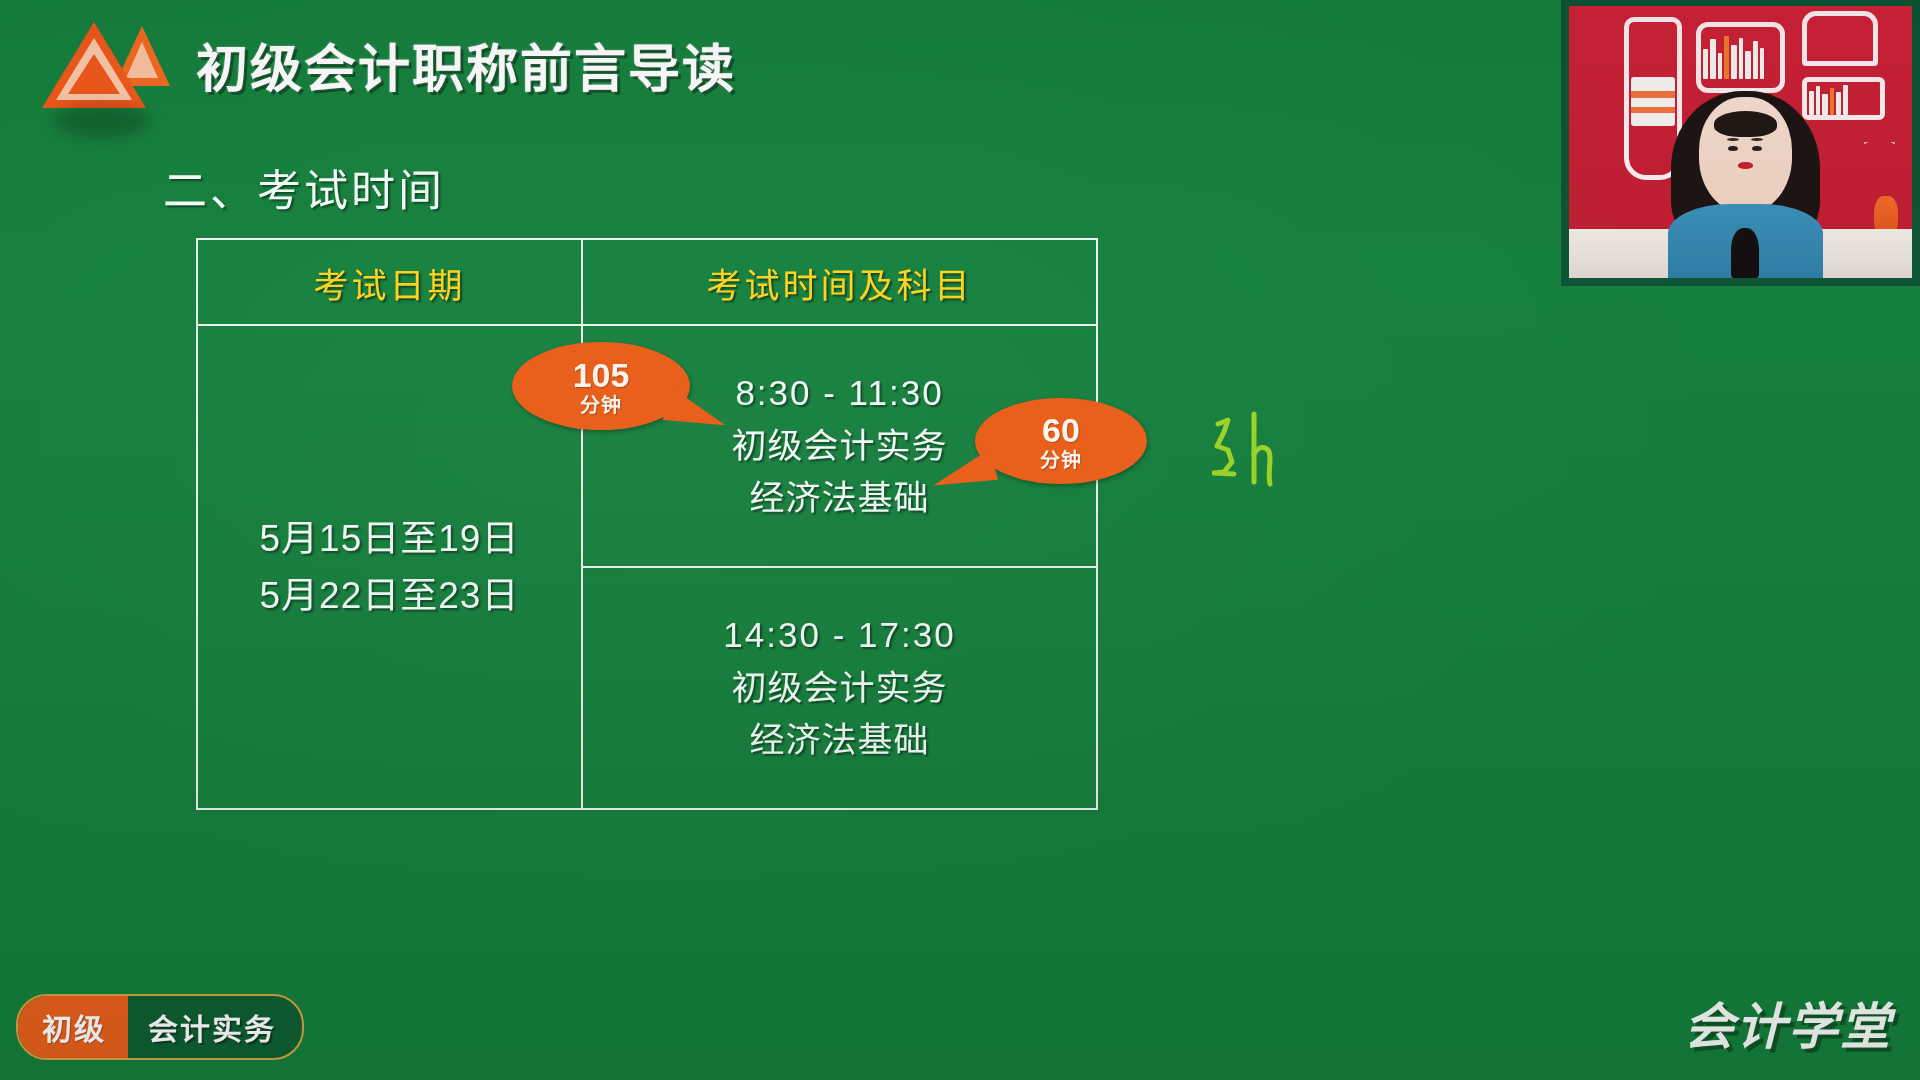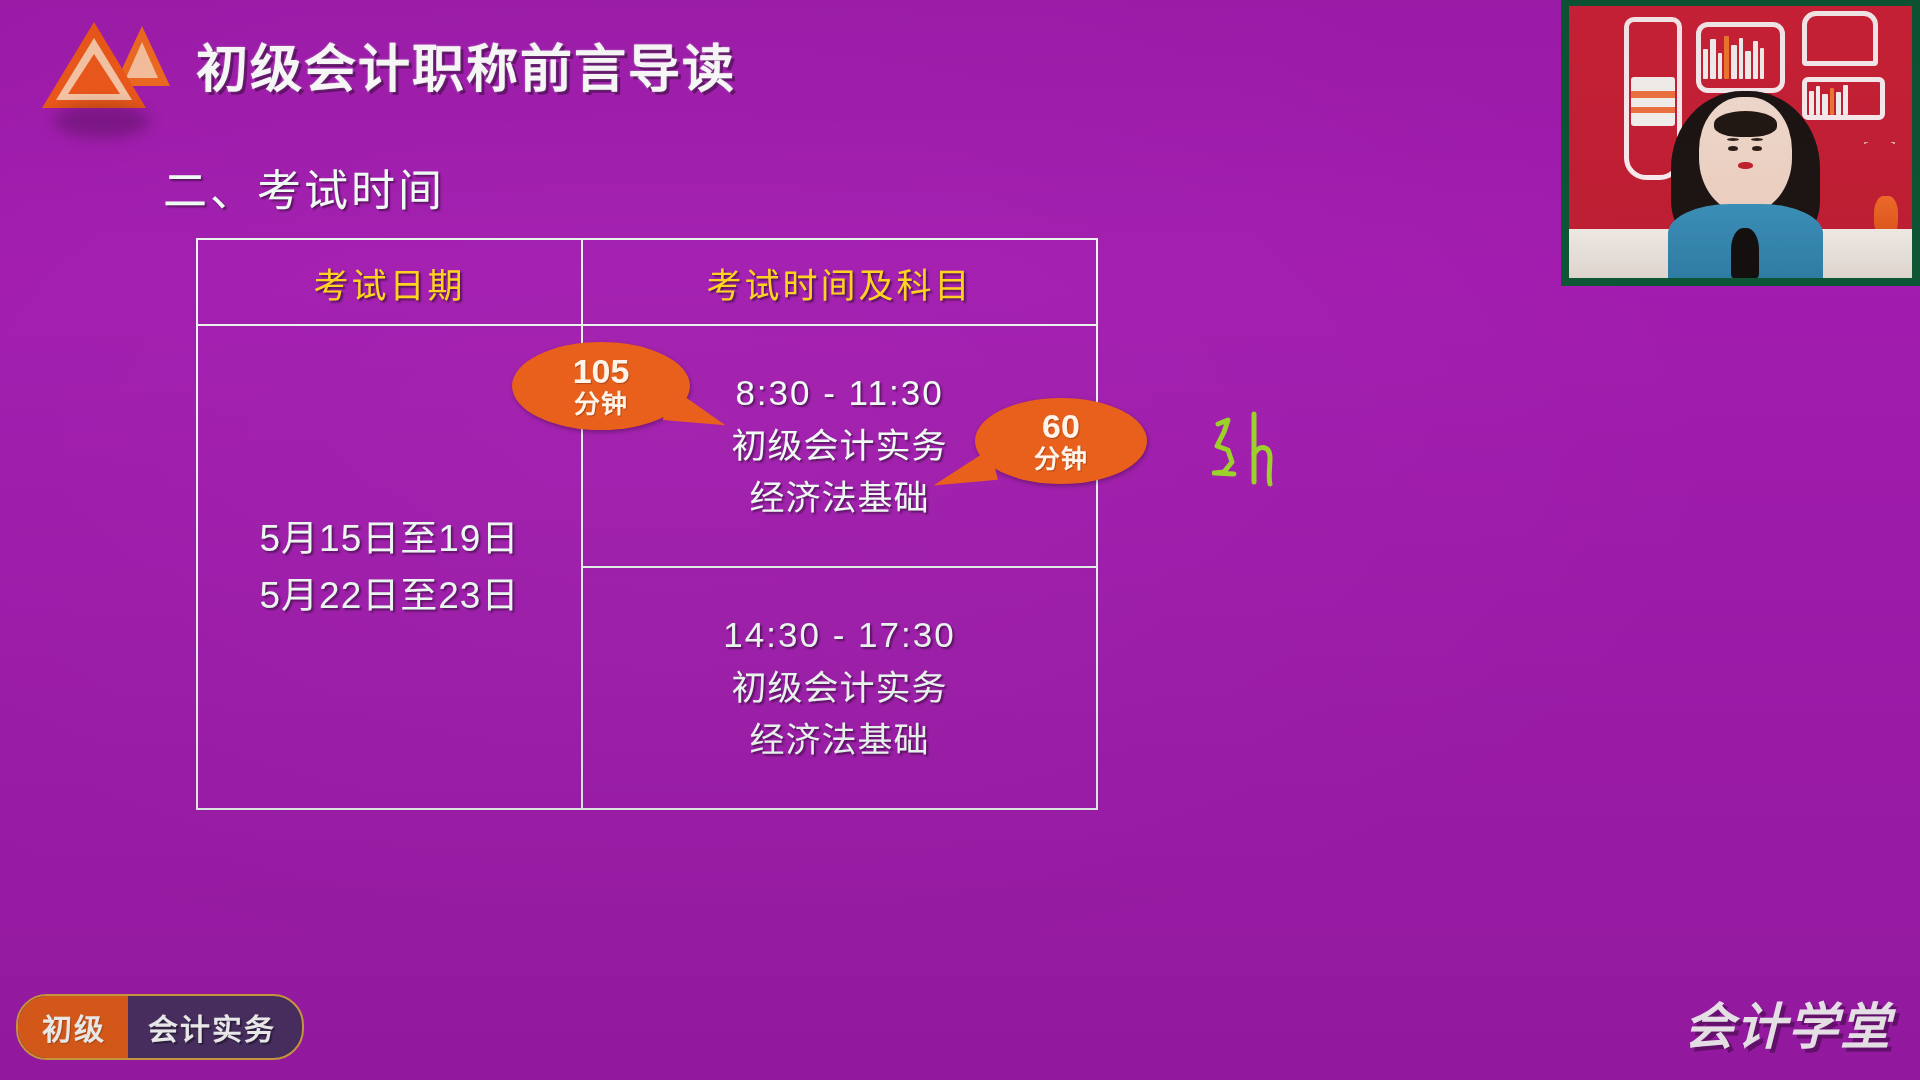--- a/index.html
+++ b/index.html
@@ -5,21 +5,21 @@
 <style>
   html, body {
     margin: 0;
     padding: 0;
     background: #0a4a2e;
   }
   #stage {
     position: relative;
     width: 1920px;
     height: 1080px;
-    background: #a21caf;
+    background: #15803d;
     overflow: hidden;
     font-family: "Liberation Sans", "DejaVu Sans", sans-serif;
     color: #ffffff;
     user-select: none;
   }
 
   
   #stage::after {
     content: "";
     position: absolute;
@@ -135,21 +135,21 @@
     line-height: 1.12;
     box-shadow: 1px 2px 4px rgba(0,0,0,0.3);
     z-index: 5;
   }
   .bubble .b-num {
     font-size: 34px;
     font-weight: bold;
     text-shadow: 1px 1px 1px rgba(0,0,0,0.25);
   }
   .bubble .b-unit {
-    font-size: 26px;
+    font-size: 20px;
     font-weight: bold;
     letter-spacing: 1px;
     text-shadow: 1px 1px 1px rgba(0,0,0,0.25);
   }
   .bubble .tail {
     position: absolute;
     width: 0;
     height: 0;
   }
 

